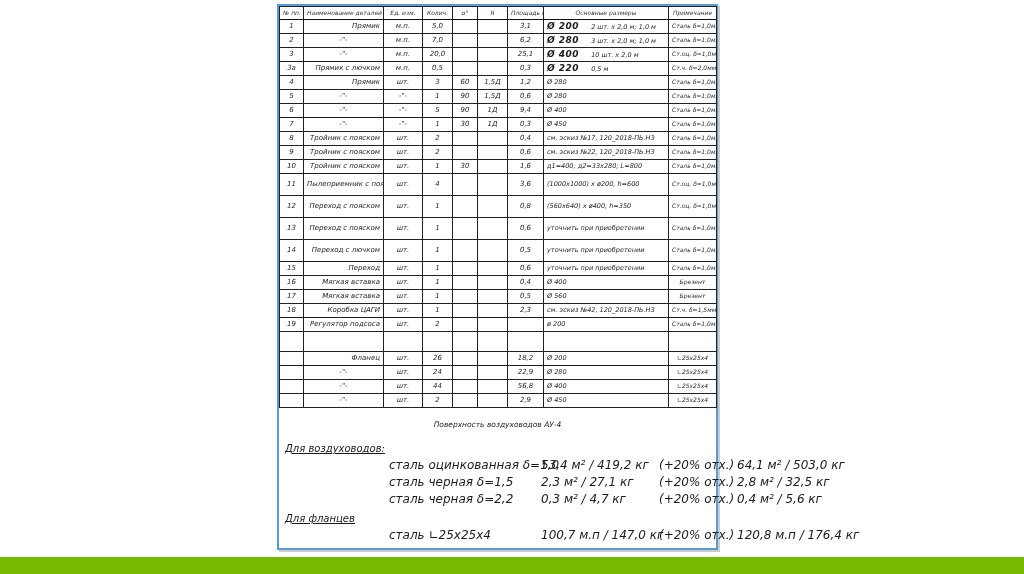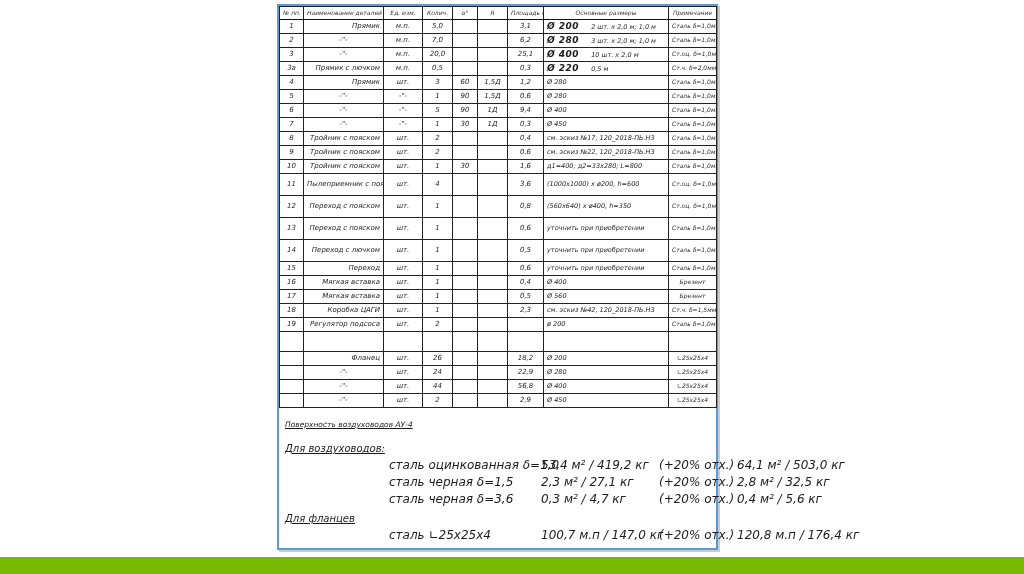--- a/index.html
+++ b/index.html
@@ -14,21 +14,21 @@
   td.c{text-align:center;font-size:7px;}
   td.name{text-align:right;font-size:7px;white-space:pre-line;}
   td.name.ditto{text-align:center;}
   td.dims{text-align:left;font-size:6.5px;}
   td.note{text-align:center;font-size:6px;color:#2a2a2a;}
   tr.tall td{height:22px;}
   tr.blank td{height:20px;}
   .dia-big{font-weight:bold;font-size:9px;font-style:italic;letter-spacing:.5px;margin-right:10px;}
   .dia-tail{font-size:6.5px;}
   .summary{font-style:italic;color:#1c1c1c;padding:6px 6px 0 6px;}
-  .summary-title{text-align:left;font-size:7.5px;margin:6px 0 14px 0;text-decoration:underline;}
+  .summary-title{text-align:center;font-size:7.5px;margin:6px 0 14px 0;}
   .sum-heading{font-size:10px;text-decoration:underline;margin:7px 0 4px 0;}
   .sum-heading.gap{margin-top:14px;}
   .sum-line{display:grid;grid-template-columns:152px 118px 78px 1fr;margin:0 0 3px 104px;font-size:12px;}
   .sum-line span{white-space:nowrap;}
   .green-bar{position:absolute;left:0;top:557px;width:1024px;height:17px;}
 </style>
 </head>
 <body>
 
 <div class="stage">
@@ -350,21 +350,21 @@
             <span>(+20% отх.)</span>
             <span>64,1 м² / 503,0 кг</span>
           </div>
           <div class="sum-line">
             <span>сталь черная  δ=1,5</span>
             <span>2,3 м² / 27,1 кг</span>
             <span>(+20% отх.)</span>
             <span>2,8 м² / 32,5 кг</span>
           </div>
           <div class="sum-line">
-            <span>сталь черная  δ=3,6</span>
+            <span>сталь черная  δ=2,2</span>
             <span>0,3 м² / 4,7 кг</span>
             <span>(+20% отх.)</span>
             <span>0,4 м² / 5,6 кг</span>
           </div>
           <div class="sum-heading">Для фланцев</div>
           <div class="sum-line">
             <span>сталь  ∟25х25х4</span>
             <span>100,7 м.п / 147,0 кг</span>
             <span>(+20% отх.)</span>
             <span>120,8 м.п / 176,4 кг</span>

